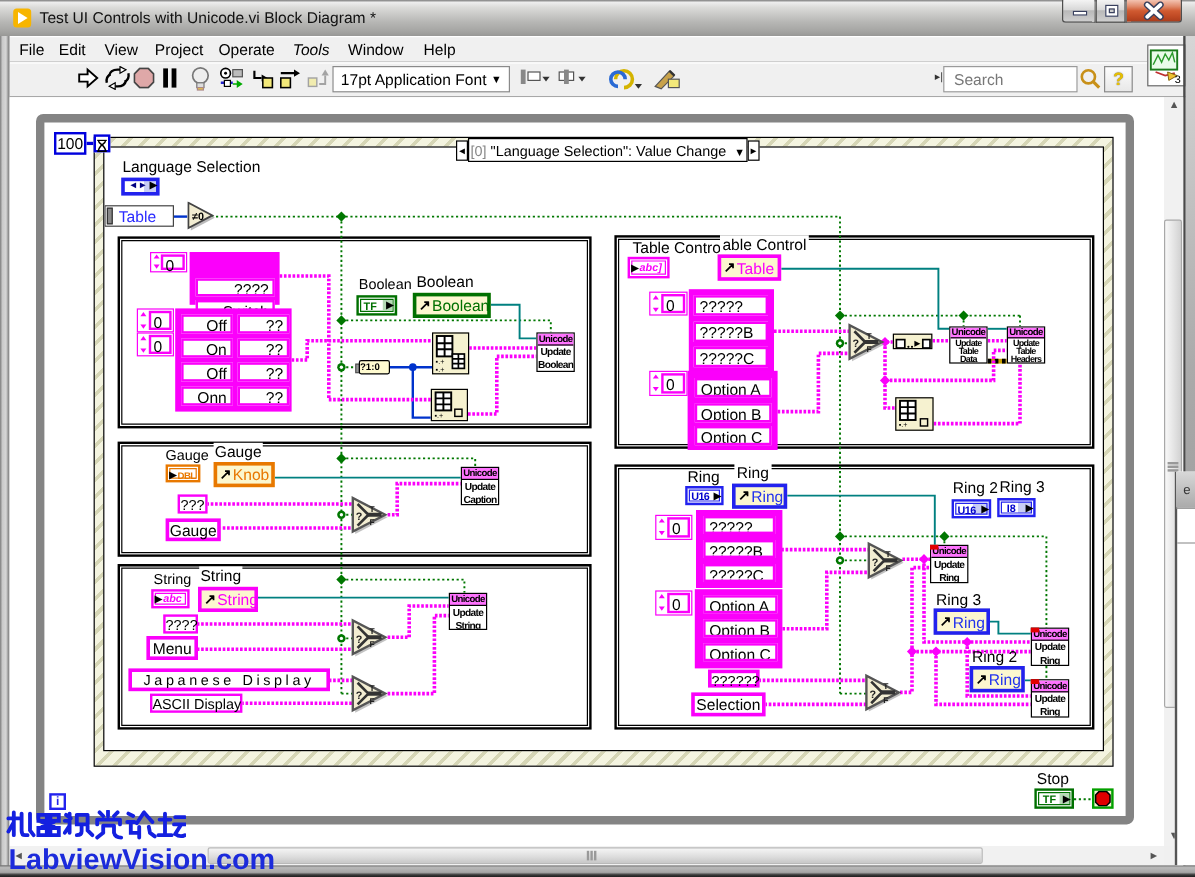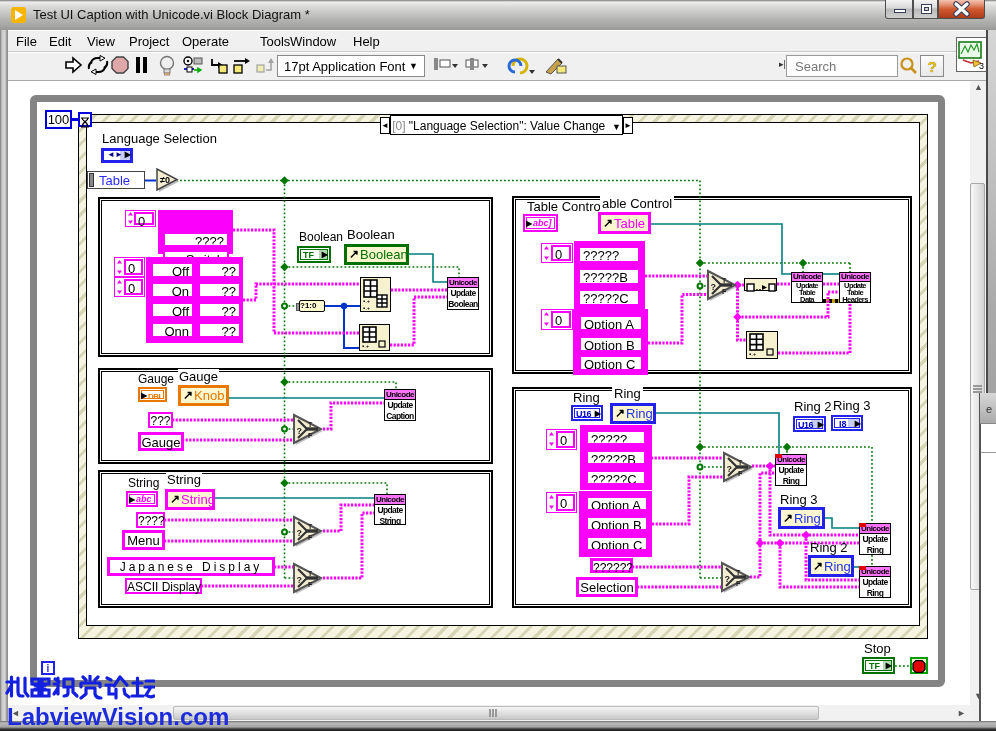--- a/index.html
+++ b/index.html
@@ -81,42 +81,42 @@
       <text x="4.5" y="20.5" font-size="9" font-weight="bold" fill="#222">?</text>
       <text x="16" y="13.5" font-size="7" font-weight="bold" fill="#222">T</text>
       <text x="16" y="24.5" font-size="7" font-weight="bold" fill="#222">F</text>
     </g>
   </defs>
 </svg>
 <div id="root" class="abs" style="left:0;top:0;width:996px;height:731px;">
 
   <div id="titlebar" class="abs"></div>
   <div id="appicon" class="abs"></div>
-  <div id="title" class="abs">Test UI Caption with Unicode.vi Block Diagram *</div>
+  <div id="title" class="abs">Test UI Controls with Unicode.vi Block Diagram *</div>
   <div id="btnmin" class="abs capbtn">
       <div style="position:absolute;left:8px;top:9px;width:12px;height:4px;background:#fff;border:1px solid #39405e;"></div>
     </div>
   <div id="btnmax" class="abs capbtn">
       <div style="position:absolute;left:7px;top:4px;width:11px;height:10px;background:#fff;border:1px solid #39405e;">
         <div style="position:absolute;left:2px;top:2px;width:5px;height:4px;background:#cfcfcf;border:1px solid #39405e;"></div>
       </div>
     </div>
   <div id="btnclose" class="abs capbtn">
       <svg width="45" height="17" style="position:absolute;left:0;top:1px;">
         <path d="M17,3 L28,13 M28,3 L17,13" stroke="#39405e" stroke-width="5.5" stroke-linecap="round"></path>
         <path d="M17,3 L28,13 M28,3 L17,13" stroke="#fff" stroke-width="3.2" stroke-linecap="round"></path>
       </svg>
     </div>
   <div id="menubar" class="abs"></div>
   <span class="menu" style="left:16px;">File</span>
   <span class="menu" style="left:49px;">Edit</span>
   <span class="menu" style="left:87px;">View</span>
   <span class="menu" style="left:129px;">Project</span>
   <span class="menu" style="left:182px;">Operate</span>
-  <span class="menu" style="left:260px;">Tools</span>
+  <span class="menu" style="left:244px;font-style:italic;">Tools</span>
   <span class="menu" style="left:290px;">Window</span>
   <span class="menu" style="left:353px;">Help</span>
   <div id="toolbar" class="abs"></div>
   <div id="toolicons" class="abs" style="left:0;top:0;">
     <svg class="abs" style="left:63px;top:55px;" width="20" height="20">
       <path d="M3,7 h7 v-4 l8,7 -8,7 v-4 h-7 z" fill="#fff" stroke="#000" stroke-width="1.6"></path>
     </svg>
     <svg class="abs" style="left:87px;top:55px;" width="22" height="20">
       <path d="M4,8 q1,-5 7,-5 l2,0" fill="none" stroke="#000" stroke-width="2"></path>
       <polygon points="13,0.5 13,6 18,3.2" fill="#fff" stroke="#000" stroke-width="1"></polygon>

